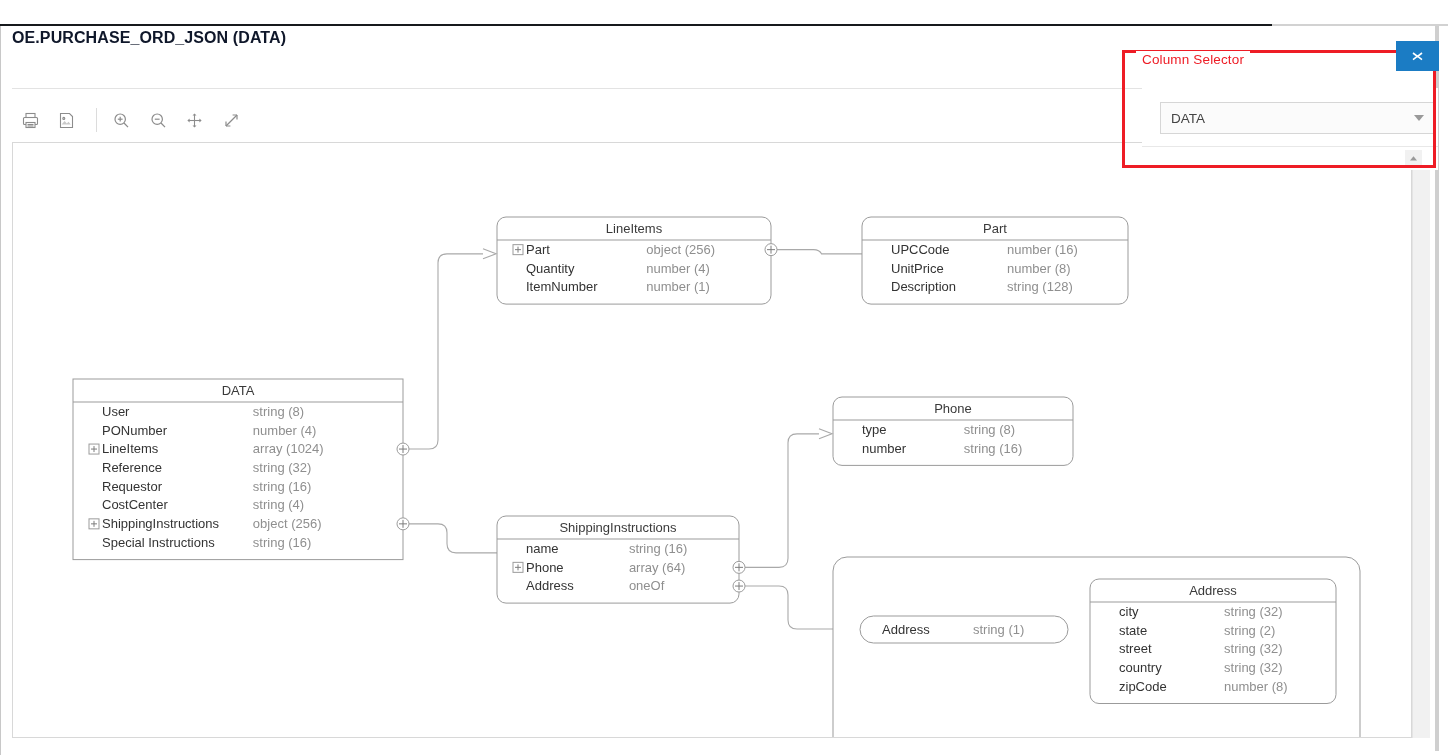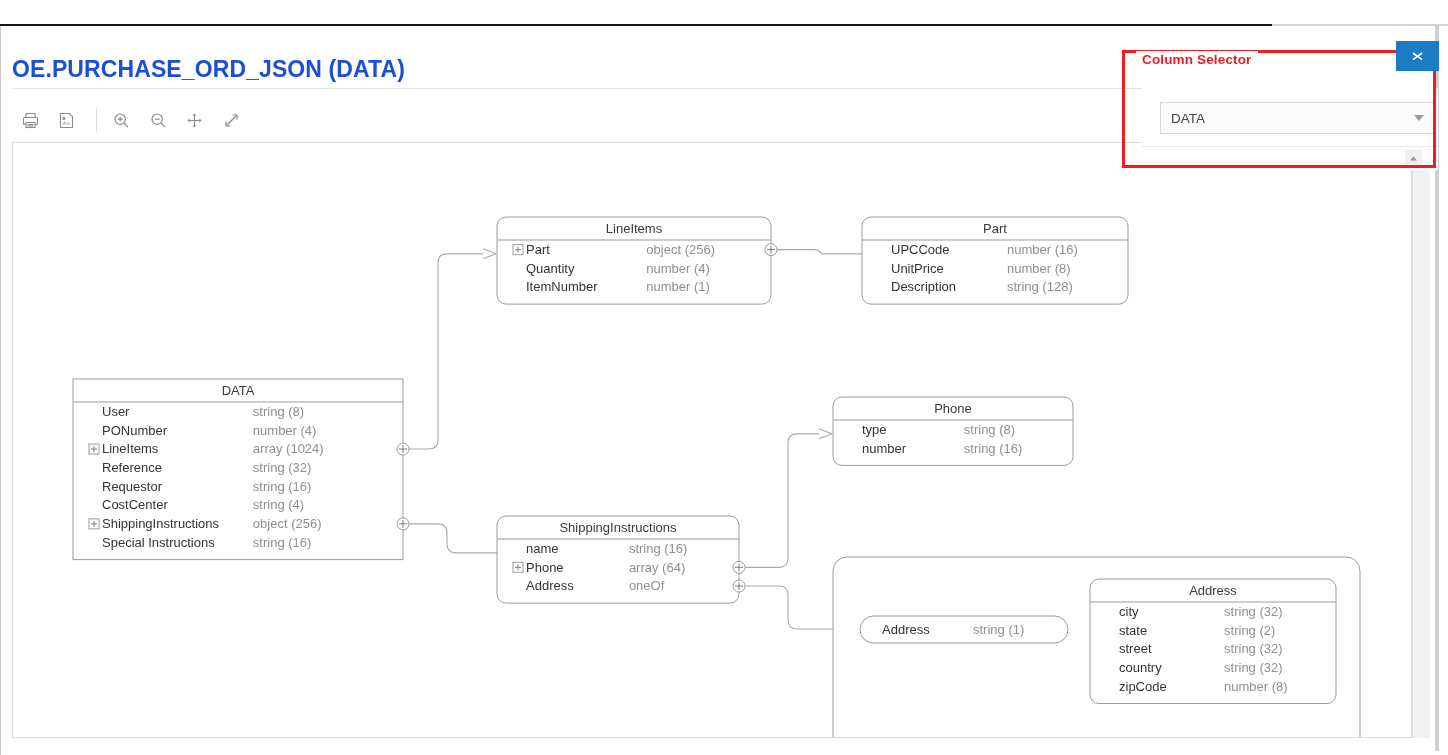--- a/index.html
+++ b/index.html
@@ -13,22 +13,22 @@
 
   
   #browser-top{position:absolute;left:0;top:0;width:1448px;height:24px;background:#ffffff;}
   #browser-rule{position:absolute;left:0;top:24px;width:1272px;height:2px;background:#16191c;}
   #browser-rule-right{position:absolute;left:1272px;top:24px;width:176px;height:2px;background:#d2d2d2;}
   #page-frame{position:absolute;left:0;top:26px;width:1448px;height:729px;background:#ffffff;
               border-left:1px solid #c8c8c8;box-sizing:border-box;}
 
   
   #page-title{
-    position:absolute;left:12px;top:56px;
-    font-size:23px;font-weight:700;letter-spacing:.1px;color:#1d4ed8;
+    position:absolute;left:12px;top:29px;
+    font-size:16px;font-weight:700;letter-spacing:.1px;color:#0f172a;
   }
   #header-sep{position:absolute;left:12px;top:88px;width:1424px;height:1px;background:#e3e3e3;}
 
   
   #toolbar{position:absolute;left:12px;top:100px;width:1424px;height:40px;}
   .tb-btn{
     position:absolute;top:6px;width:28px;height:28px;
     display:flex;align-items:center;justify-content:center;cursor:pointer;
   }
   .tb-btn svg{display:block;}
@@ -75,21 +75,21 @@
   }
 
   
   #annot-box{
     position:absolute;left:1122px;top:50px;width:314px;height:118px;
     border:3px solid #ee1c25;box-sizing:border-box;pointer-events:none;
   }
   #annot-label{
     position:absolute;left:1136px;top:51px;height:18px;
     background:#ffffff;padding:0 6px;
-    font-size:13.5px;font-weight:700;color:#ee1c25;
+    font-size:13.5px;font-weight:400;color:#ee1c25;
     letter-spacing:.15px;line-height:18px;white-space:nowrap;
   }
 
   
   #close-btn{
     position:absolute;left:1396px;top:41px;width:43px;height:30px;
     background:#1b7cc4;display:flex;align-items:center;justify-content:center;cursor:pointer;
   }
   #close-btn svg{display:block;}
 </style>

